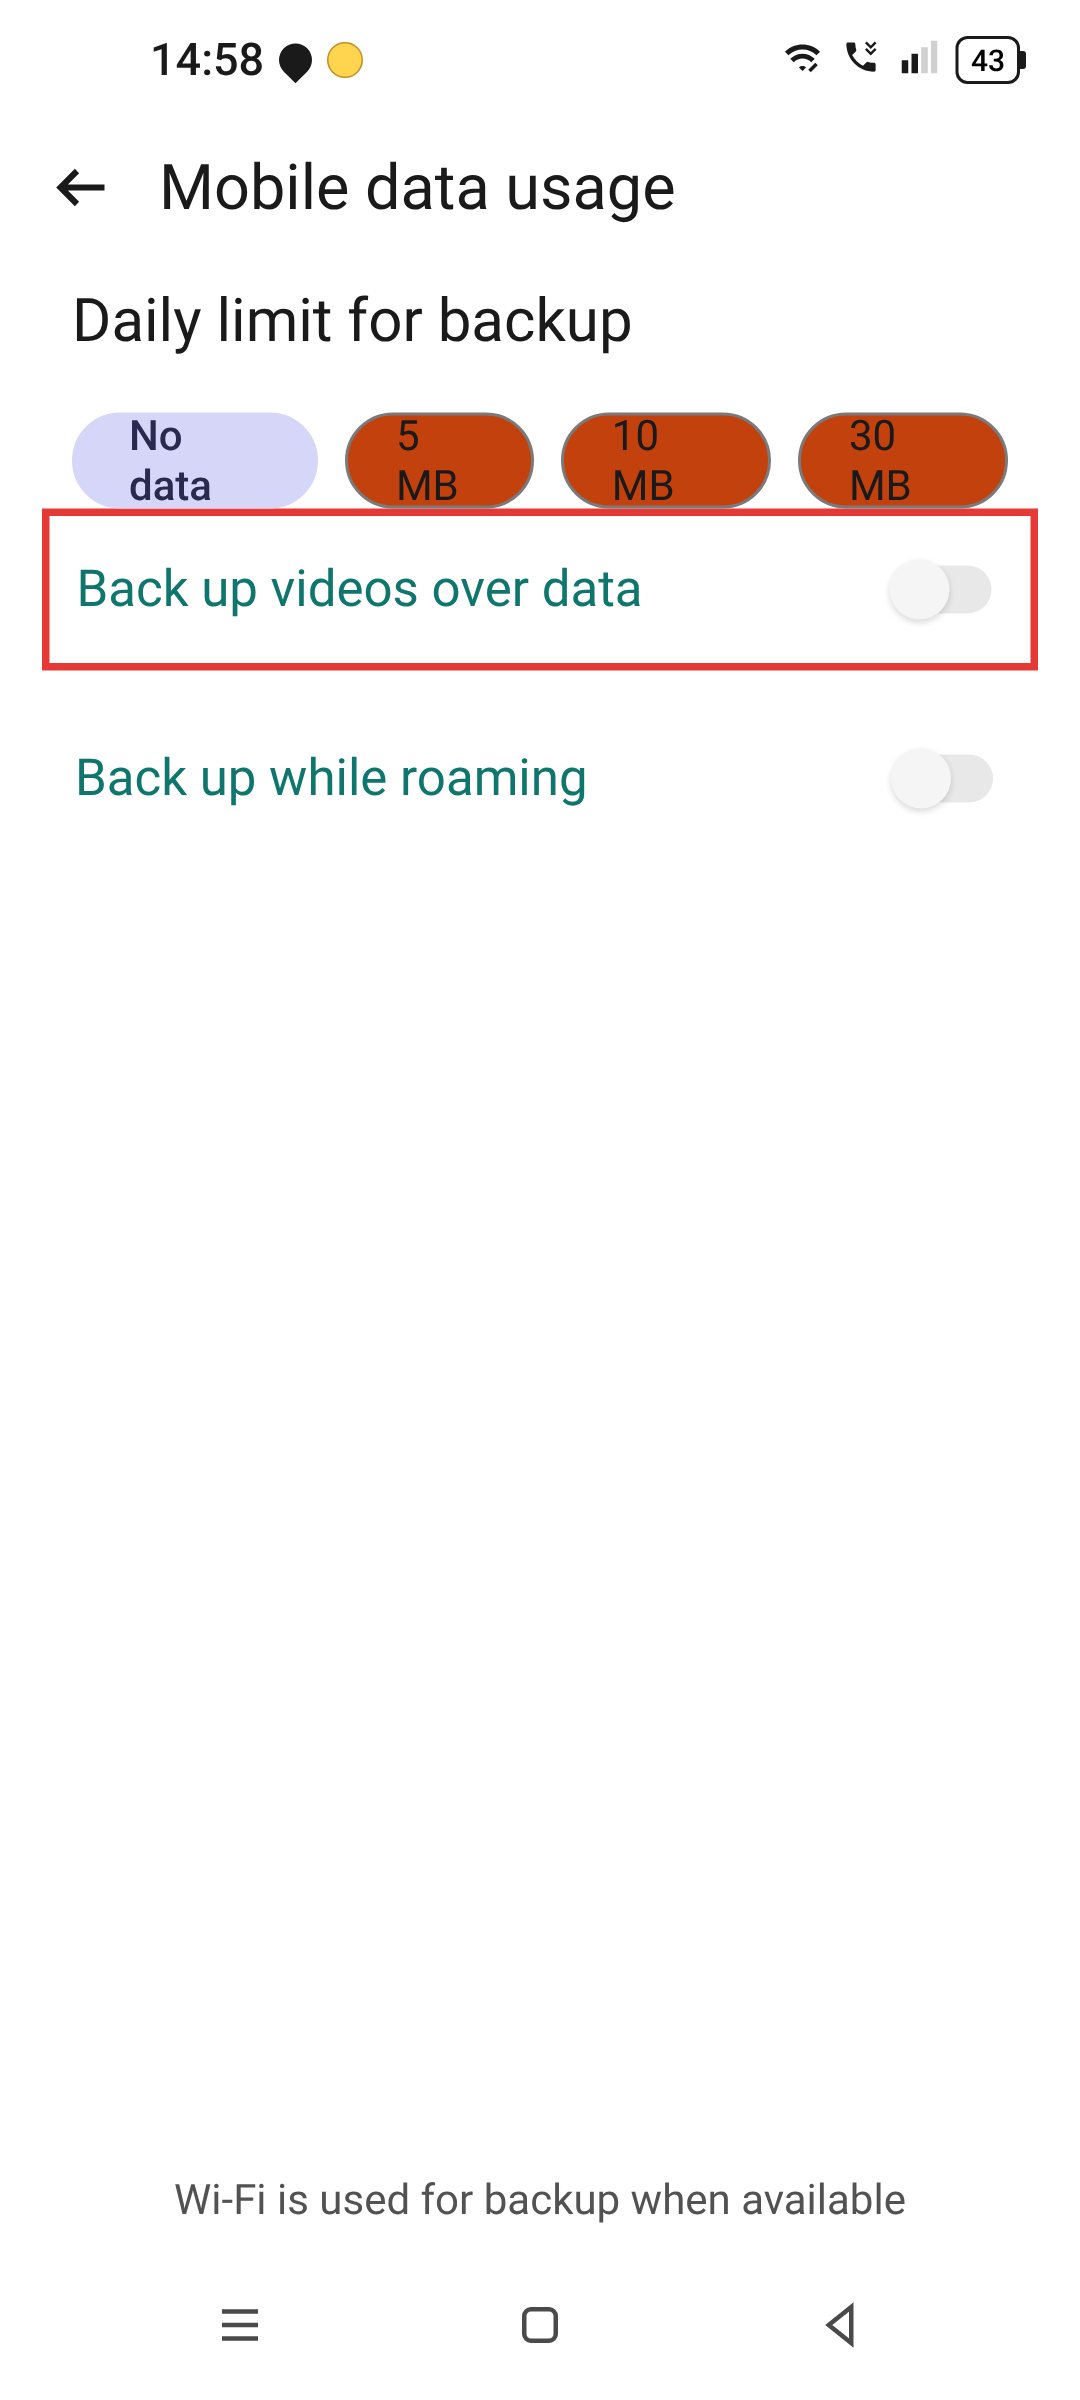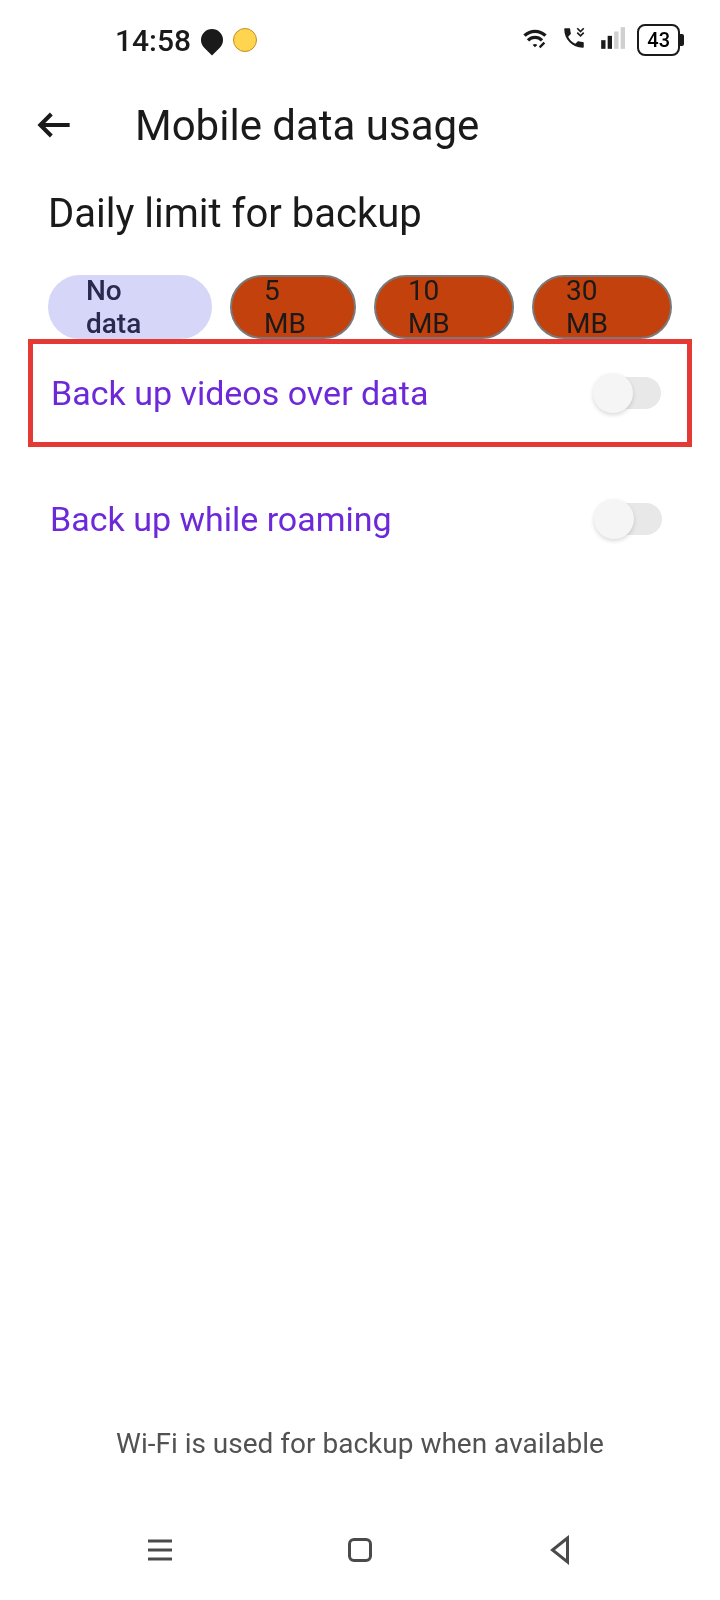--- a/index.html
+++ b/index.html
@@ -19,21 +19,20 @@
       display: flex;
       justify-content: space-between;
       align-items: center;
       padding: 20px 40px 10px 100px;
       height: 70px;
     }
     .status-left {
       display: flex;
       align-items: center;
       gap: 10px;
-      margin-left: 15px;
     }
     .status-time {
       font-size: 30px;
       font-weight: 500;
       color: #1a1a1a;
     }
     .status-notif {
       width: 22px;
       height: 22px;
       background: #1a1a1a;
@@ -74,21 +73,21 @@
       transform: translateY(-50%);
       width: 4px;
       height: 12px;
       background: #1a1a1a;
       border-radius: 0 2px 2px 0;
     }
     .app-header {
       display: flex;
       align-items: center;
       padding: 30px 30px 40px 30px;
-      gap: 55px;
+      gap: 26px;
     }
     .back-arrow {
       display: flex;
       align-items: center;
       justify-content: center;
       width: 50px;
       height: 50px;
     }
     .back-arrow svg {
       width: 44px;
@@ -138,21 +137,21 @@
       height: 108px;
       padding: 0 10px 0 2px;
     }
     .setting-row.highlighted {
       border: 5px solid #e53935;
       margin: 0 -20px;
       padding: 0 26px 0 18px;
     }
     .setting-label {
       font-size: 34px;
-      color: #6d28d9;
+      color: #0f766e;
       font-weight: 400;
     }
     .toggle {
       width: 66px;
       height: 32px;
       background: #e8e8e8;
       border-radius: 16px;
       position: relative;
     }
     .toggle-knob {
@@ -163,21 +162,21 @@
       height: 40px;
       background: #f5f5f5;
       border-radius: 50%;
       box-shadow: 0 2px 4px rgba(0,0,0,0.15);
     }
     .row-gap {
       height: 18px;
     }
     .footer-text {
       position: absolute;
-      bottom: 140px;
+      bottom: 117px;
       left: 0;
       right: 0;
       text-align: center;
       font-size: 28px;
       color: #525252;
     }
     .nav-bar {
       position: absolute;
       bottom: 0;
       left: 0;

